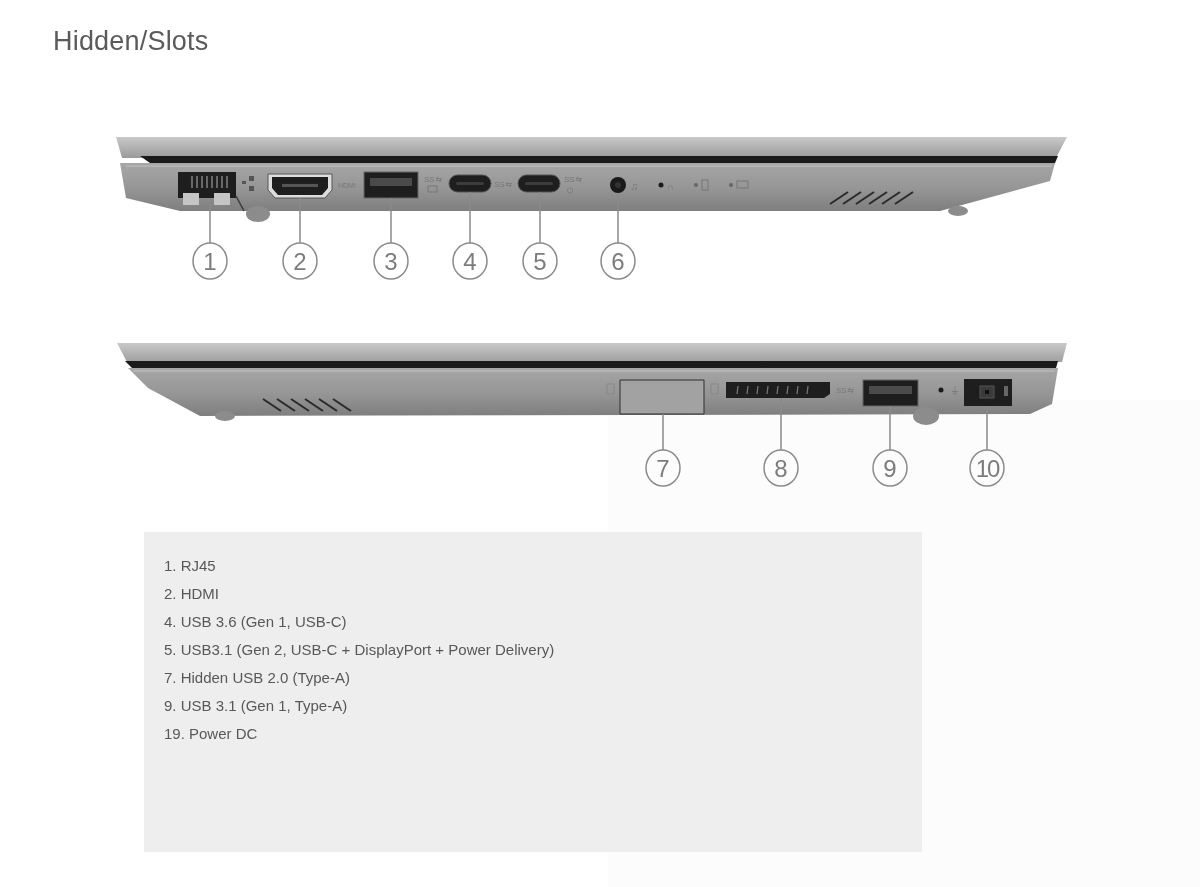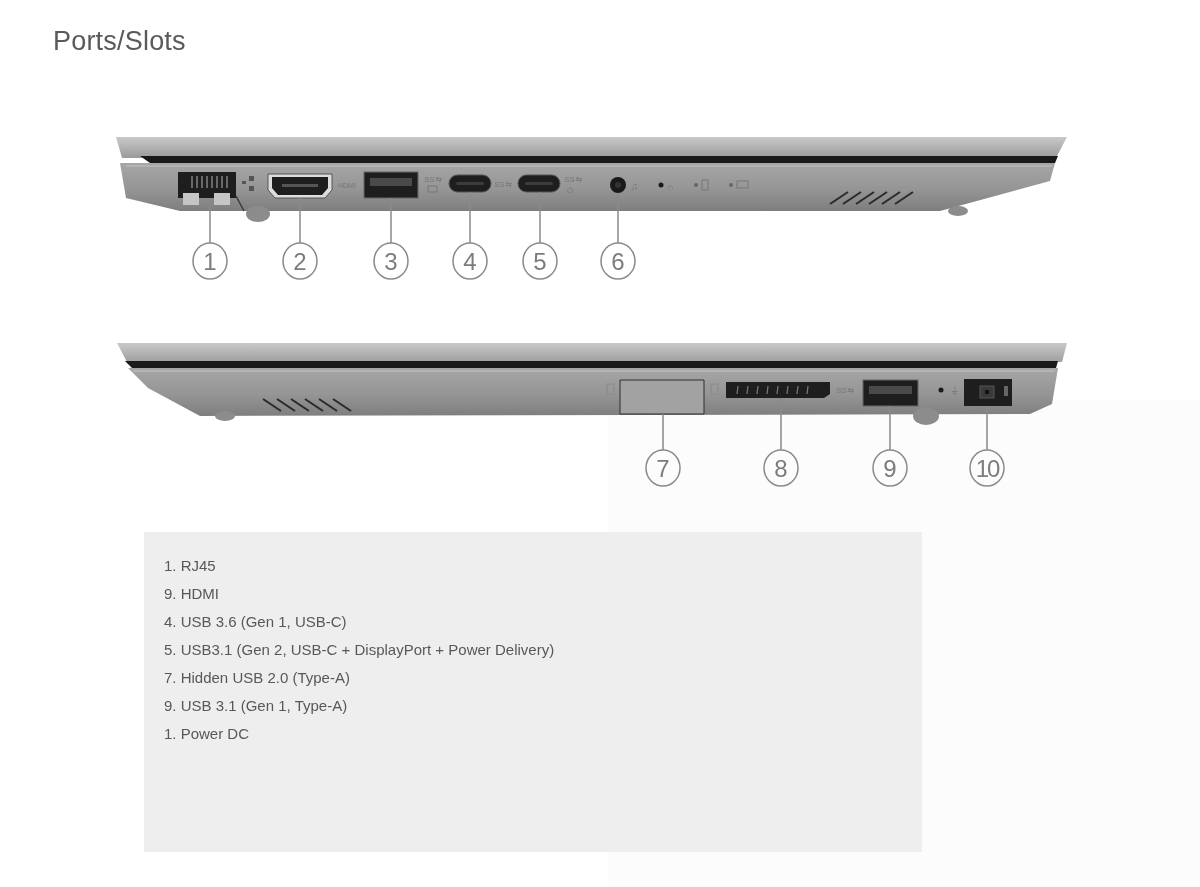--- a/index.html
+++ b/index.html
@@ -12,21 +12,21 @@
   .legend-list { list-style: none; margin: 0; padding: 0; position: absolute; left: 20px; top: 20px; }
   .legend-list li { font-size: 15px; line-height: 28px; color: #585858; height: 28px; white-space: nowrap; }
   .bg-right { position: absolute; left: 608px; top: 400px; width: 592px; height: 487px; background: #fdfcfd; }
   .callout-num { font-family: "Liberation Sans", sans-serif; font-size: 24px; fill: #7c7c7c; font-weight: 300; }
 </style>
 </head>
 <body>
 
 <div class="bg-right"></div>
 
-<h1 class="title">Ports/Slots</h1>
+<h1 class="title">Hidden/Slots</h1>
 
 <div class="figure">
   <svg width="1200" height="520" viewBox="0 0 1200 520" xmlns="http://www.w3.org/2000/svg">
     <defs>
       <linearGradient id="lid" x1="0" y1="0" x2="0" y2="1">
         <stop offset="0" stop-color="#c9c9c9"></stop>
         <stop offset="1" stop-color="#9a9a9a"></stop>
       </linearGradient>
       <linearGradient id="base" x1="0" y1="0" x2="0" y2="1">
         <stop offset="0" stop-color="#a6a6a6"></stop>
@@ -227,20 +227,20 @@
     <g>
         <ellipse cx="987" cy="462" rx="17" ry="18" fill="#fdfcfd" stroke="#8a8a8a" stroke-width="1.5"></ellipse>
         <text class="callout-num" x="987" y="471" text-anchor="middle" font-size="22" letter-spacing="-2">10</text>
       </g>
   </svg>
 </div>
 
 <div class="legend-box">
   <ul class="legend-list">
     <li>1. RJ45</li>
-    <li>9. HDMI</li>
+    <li>2. HDMI</li>
     <li>4. USB 3.6 (Gen 1, USB-C)</li>
     <li>5. USB3.1 (Gen 2, USB-C + DisplayPort + Power Delivery)</li>
     <li>7. Hidden USB 2.0 (Type-A)</li>
     <li>9. USB 3.1 (Gen 1, Type-A)</li>
-    <li>1. Power DC</li>
+    <li>19. Power DC</li>
   </ul>
 </div>
 
 </body></html>

